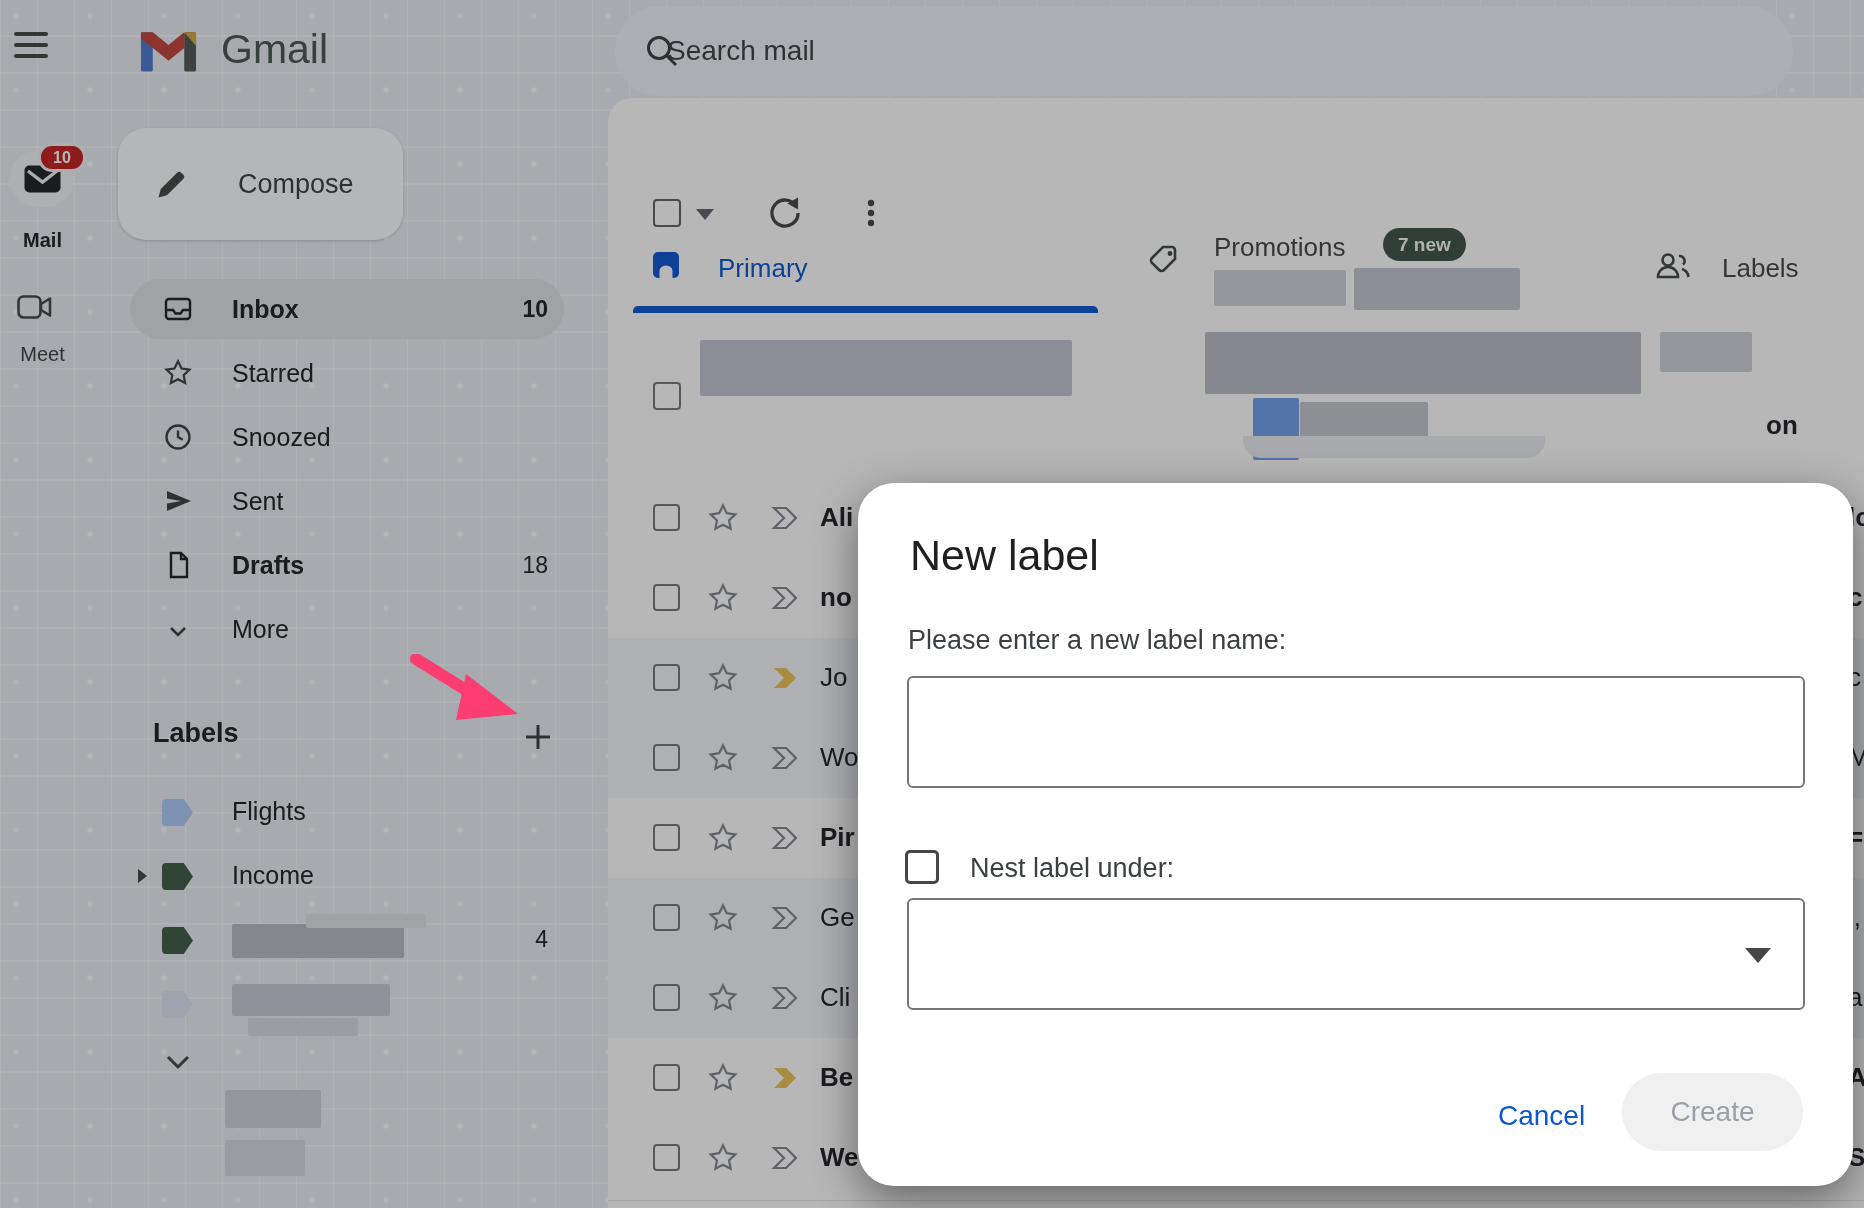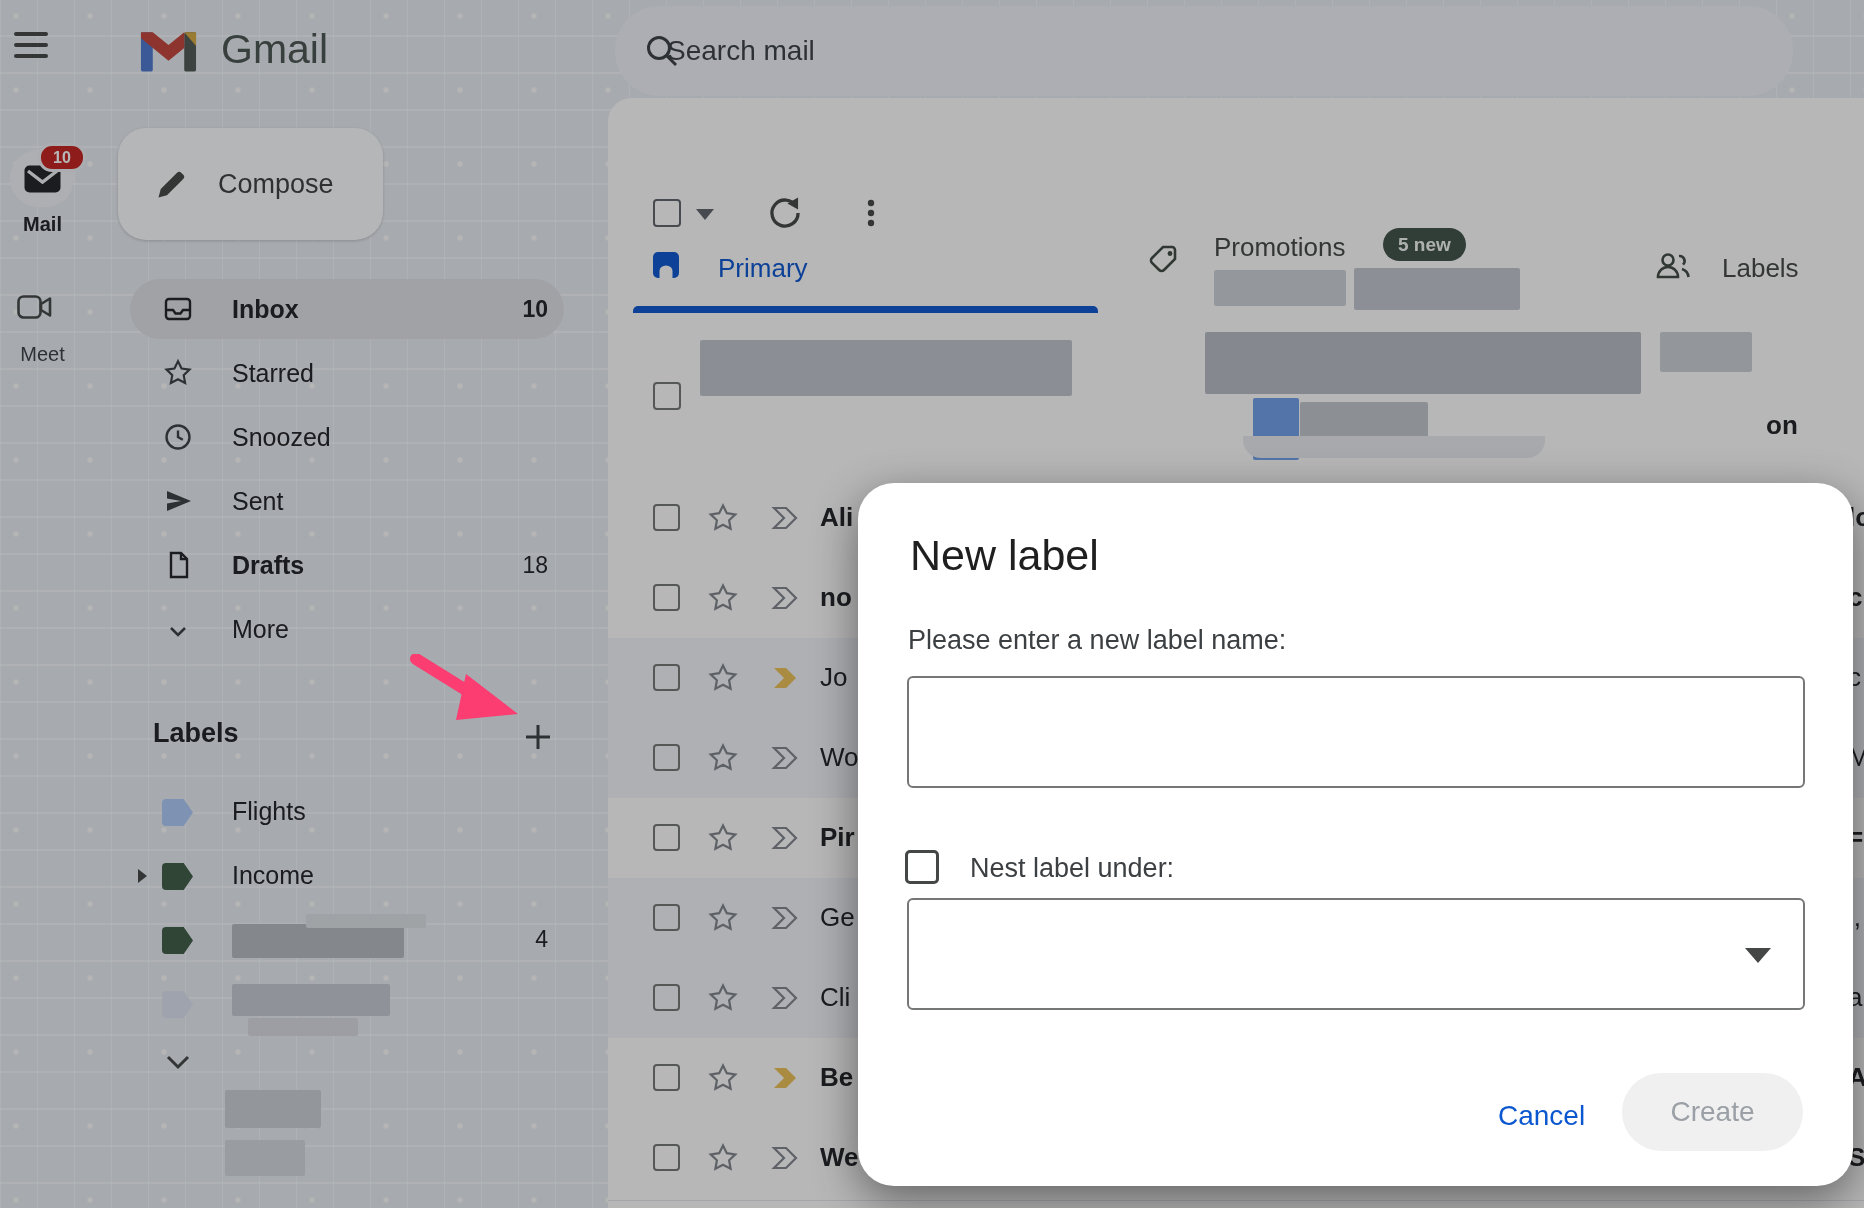--- a/index.html
+++ b/index.html
@@ -16,21 +16,21 @@
   
   .hbar{position:absolute;width:34px;height:4px;border-radius:2px;background:#444746;}
   .rail-label{position:absolute;width:85px;text-align:center;font-size:20px;color:#202124;}
   .mail-chip{position:absolute;left:10px;top:150px;width:64px;height:57px;border-radius:29px;background:#f2f4f7;}
   .badge-red{position:absolute;left:38px;top:143px;min-width:30px;height:23px;padding:0 6px;border-radius:14px;
     background:#c5221f;border:3px solid #eef1f5;color:#fff;font-size:16px;font-weight:700;
     display:flex;align-items:center;justify-content:center;}
   
   .brand-word{position:absolute;left:221px;top:26px;font-size:41px;color:#4a5550;}
   .compose{position:absolute;left:118px;top:128px;width:265px;height:112px;border-radius:28px;background:#fdfefe;
-    box-shadow:0 1px 3px rgba(60,64,67,.25);display:flex;align-items:center;}
+    box-shadow:0 1px 3px rgba(60,64,67,.25);display:flex;align-items:center;padding-left:20px;}
   .compose span{margin-left:100px;font-size:27px;font-weight:500;color:#3c4043;}
   .nav-row{position:absolute;left:130px;width:434px;height:60px;display:flex;align-items:center;border-radius:30px;}
   .nav-row .nico{position:absolute;left:33px;top:15px;}
   .nav-row .nlabel{position:absolute;left:102px;font-size:25px;color:#202124;}
   .nav-row .ncount{position:absolute;right:16px;font-size:23px;color:#202124;}
   .nav-active{background:#dfe1e5;}
   .bold{font-weight:700;}
   .labels-hd{position:absolute;left:153px;top:718px;font-size:27px;font-weight:700;color:#202124;}
   .lab-row{position:absolute;left:130px;width:434px;height:64px;}
   .tag{position:absolute;left:32px;top:17px;width:31px;height:27px;border-radius:4px;
@@ -91,21 +91,21 @@
       <div class="hbar" style="top:11px"></div>
       <div class="hbar" style="top:22px"></div>
   </div>
 
   <div class="mail-chip"></div>
   <svg class="abs" style="left:24px;top:165px" width="37" height="28" viewBox="0 0 37 28">
     <rect x="0.5" y="0.5" width="36" height="27" rx="5" fill="#202124"></rect>
     <polyline points="4,6 18.5,17 33,6" fill="none" stroke="#eef1f5" stroke-width="3.4"></polyline>
   </svg>
   <div class="badge-red">10</div>
-  <div class="rail-label bold" style="top:213px">Mail</div>
+  <div class="rail-label bold" style="top:229px">Mail</div>
 
   <svg class="abs" style="left:17px;top:293px" width="36" height="28" viewBox="0 0 36 28">
     <rect x="1.5" y="3.5" width="22" height="21" rx="5" fill="none" stroke="#444746" stroke-width="2.6"></rect>
     <path d="M24 11 L33 5.5 V22.5 L24 17 Z" fill="none" stroke="#444746" stroke-width="2.6" stroke-linejoin="round"></path>
   </svg>
   <div class="rail-label" style="top:343px;color:#3c4043">Meet</div>
 
   <svg class="abs" style="left:139px;top:24px" width="59" height="48" viewBox="0 0 60 48">
     <rect x="2" y="8" width="12" height="40" rx="2" fill="#4c79cf"></rect>
     <rect x="46" y="8" width="12" height="40" rx="2" fill="#4e5852"></rect>
@@ -229,21 +229,21 @@
 
   <div class="abs" style="left:1108px;top:220px;width:500px;height:96px;">
     <svg style="position:absolute;left:38px;top:24px" width="34" height="36" viewBox="0 0 34 36">
       <path d="M6 14 L17 3 h9 a3 3 0 0 1 3 3 v9 L18 26 a3.4 3.4 0 0 1 -4.8 0 L6 18.8 a3.4 3.4 0 0 1 0 -4.8 Z" fill="none" stroke="#3f4a43" stroke-width="2.6"></path>
       <circle cx="24" cy="9.5" r="2.4" fill="#3f4a43"></circle>
     </svg>
     <span class="tab-label" style="position:absolute;left:106px;top:12px">Promotions</span>
     <span class="blurblock" style="left:106px;top:50px;width:132px;height:36px;background:#cdd1d7"></span>
     <span class="blurblock" style="left:246px;top:48px;width:166px;height:42px;background:#c2c7ce"></span>
   </div>
-  <div class="newbadge">5 new</div>
+  <div class="newbadge">7 new</div>
 
   <div class="abs" style="left:1612px;top:232px;width:252px;height:82px;">
     <svg style="position:absolute;left:43px;top:17px" width="36" height="32" viewBox="0 0 36 32">
       <circle cx="13" cy="11" r="5.5" fill="none" stroke="#3f4a43" stroke-width="2.6"></circle>
       <path d="M3 28 a10 10 0 0 1 20 0 Z" fill="none" stroke="#3f4a43" stroke-width="2.6"></path>
       <path d="M24 7 a5 5 0 0 1 4 8.6 M27 20 a9.5 9.5 0 0 1 6.5 8" fill="none" stroke="#3f4a43" stroke-width="2.6"></path>
     </svg>
     <span class="tab-label" style="position:absolute;left:110px;top:21px">Labels</span>
   </div>
 

